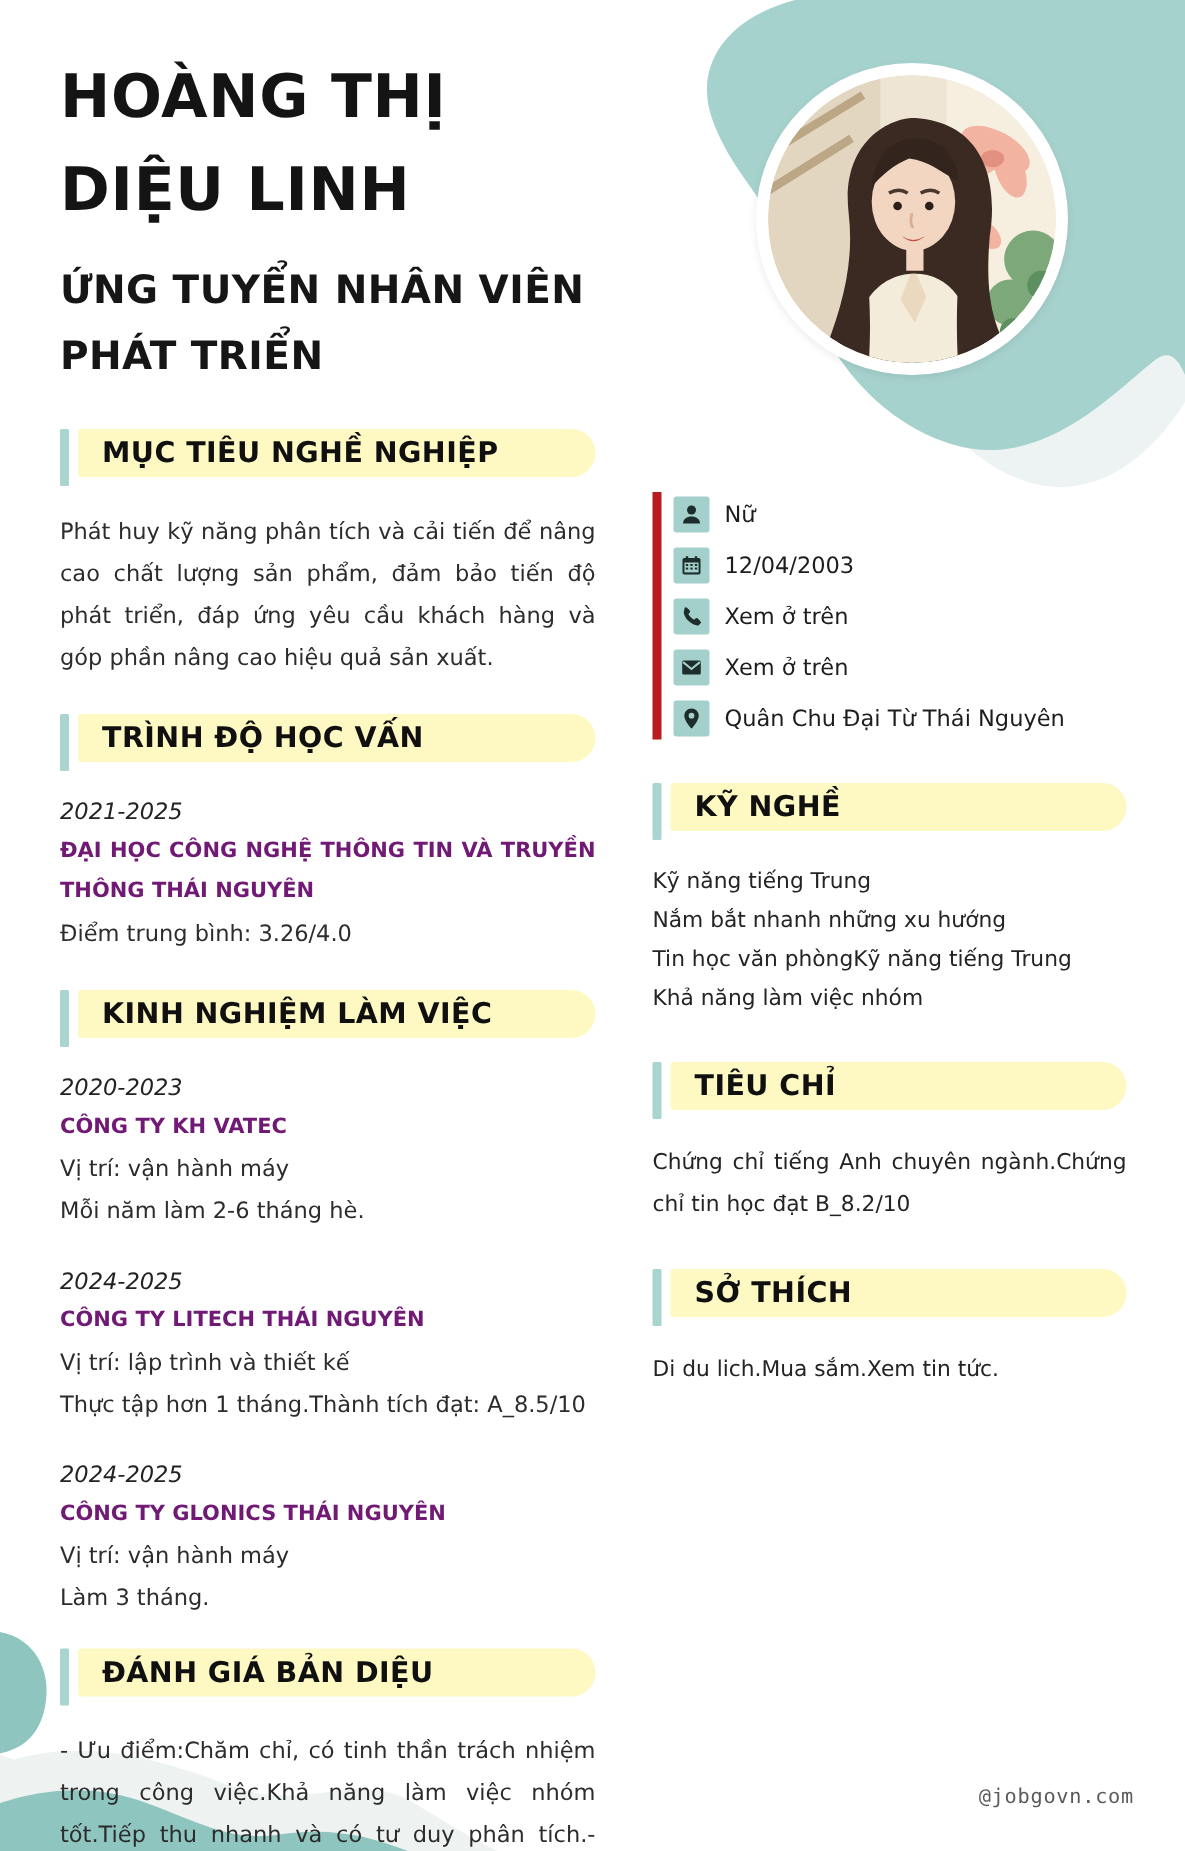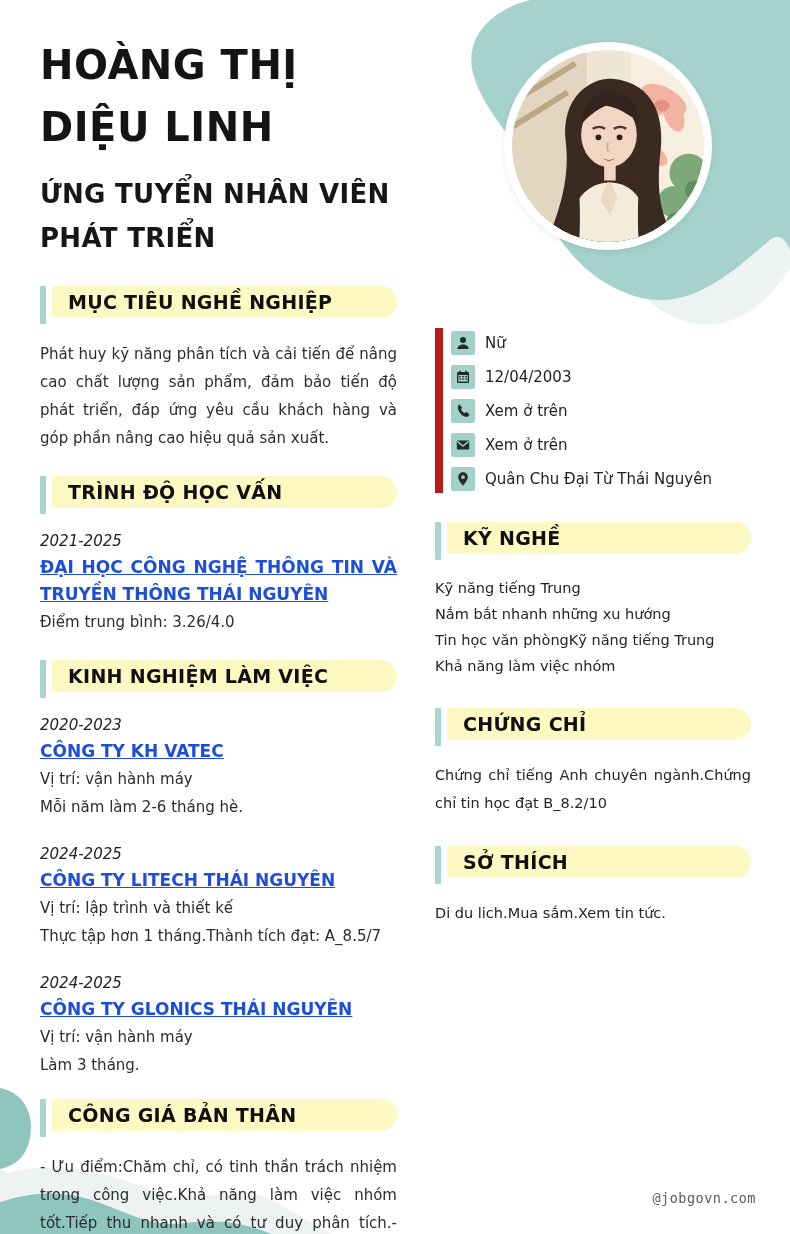--- a/index.html
+++ b/index.html
@@ -41,25 +41,25 @@
   .sec-bar {
     flex:1; height:32px; background:#fef9c3; border-radius:2px 16px 16px 2px;
     font-size:19px; line-height:32px; font-weight:700; color:#101010;
     padding-left:16px; letter-spacing:0.3px; white-space:nowrap; overflow:hidden;
   }
 
   .body-text { margin-top:16px; font-size:15px; line-height:28px; color:#2c2c2c; text-align:justify; }
 
   .entry { margin-top:15px; }
   .entry .period { font-style:italic; font-size:15px; line-height:25px; color:#222; }
-  .entry .org    { font-weight:700; font-size:17px; line-height:27px; color:#1d4ed8; text-align:justify;text-decoration:underline; }
+  .entry .org    { font-weight:700; font-size:14px; line-height:27px; color:#701a75; text-align:justify; }
   .entry .line   { font-size:15px; line-height:28px; color:#2c2c2c; }
 
   
-  .contact { border-left:8px solid #b91c1c; padding:2px 0 2px 8px; }
+  .contact { border-left:6px solid #b91c1c; padding:2px 0 2px 8px; }
   .c-row { display:flex; align-items:center; margin-bottom:9px; height:25px; }
   .c-row:last-child { margin-bottom:0; }
   .c-ic {
     width:24px; height:24px; background:#a3d0cb; border-radius:2px;
     display:flex; align-items:center; justify-content:center; flex:0 0 auto; margin-right:10px;
   }
   .c-ic svg { width:16px; height:16px; }
   .c-val { font-size:15px; color:#1d1d1d; white-space:nowrap; }
 
   .rc-list { margin-top:15px; font-size:14.5px; line-height:26px; color:#242424; }
@@ -165,32 +165,32 @@
     <div class="entry">
       <div class="period">2020-2023</div>
       <div class="org">CÔNG TY KH VATEC</div>
       <div class="line">Vị trí: vận hành máy</div>
       <div class="line">Mỗi năm làm 2-6 tháng hè.</div>
     </div>
     <div class="entry" style="margin-top:21px;">
       <div class="period">2024-2025</div>
       <div class="org">CÔNG TY LITECH THÁI NGUYÊN</div>
       <div class="line">Vị trí: lập trình và thiết kế</div>
-      <div class="line">Thực tập hơn 1 tháng.Thành tích đạt: A_8.5/7</div>
+      <div class="line">Thực tập hơn 1 tháng.Thành tích đạt: A_8.5/10</div>
     </div>
     <div class="entry" style="margin-top:21px;">
       <div class="period">2024-2025</div>
       <div class="org">CÔNG TY GLONICS THÁI NGUYÊN</div>
       <div class="line">Vị trí: vận hành máy</div>
       <div class="line">Làm 3 tháng.</div>
     </div>
 
     <div class="sec-header" style="margin-top:20px;">
       <span class="sec-accent"></span>
-      <span class="sec-bar">CÔNG GIÁ BẢN THÂN</span>
+      <span class="sec-bar">ĐÁNH GIÁ BẢN DIỆU</span>
     </div>
     <div class="body-text">- Ưu điểm:Chăm chỉ, có tinh thần trách nhiệm trong công việc.Khả năng làm việc nhóm tốt.Tiếp thu nhanh và có tư duy phân tích.- Nhược điểm:Chưa có nhiều kinh nghiệm thực tế.</div>
   </div>
 
   <div class="right-col">
 
     <div class="contact">
       <div class="c-row">
         <span class="c-ic">
           <svg viewBox="0 0 16 16" fill="#1d2d2c">
@@ -253,21 +253,21 @@
     </div>
     <div class="rc-list">
       <div>Kỹ năng tiếng Trung</div>
       <div>Nắm bắt nhanh những xu hướng</div>
       <div>Tin học văn phòngKỹ năng tiếng Trung</div>
       <div>Khả năng làm việc nhóm</div>
     </div>
 
     <div class="sec-header rc">
       <span class="sec-accent"></span>
-      <span class="sec-bar">CHỨNG CHỈ</span>
+      <span class="sec-bar">TIÊU CHỈ</span>
     </div>
     <div class="rc-text">Chứng chỉ tiếng Anh chuyên ngành.Chứng chỉ tin học đạt B_8.2/10</div>
 
     <div class="sec-header rc">
       <span class="sec-accent"></span>
       <span class="sec-bar">SỞ THÍCH</span>
     </div>
     <div class="rc-text" style="text-align:left;">Di du lich.Mua sắm.Xem tin tức.</div>
   </div>
 

